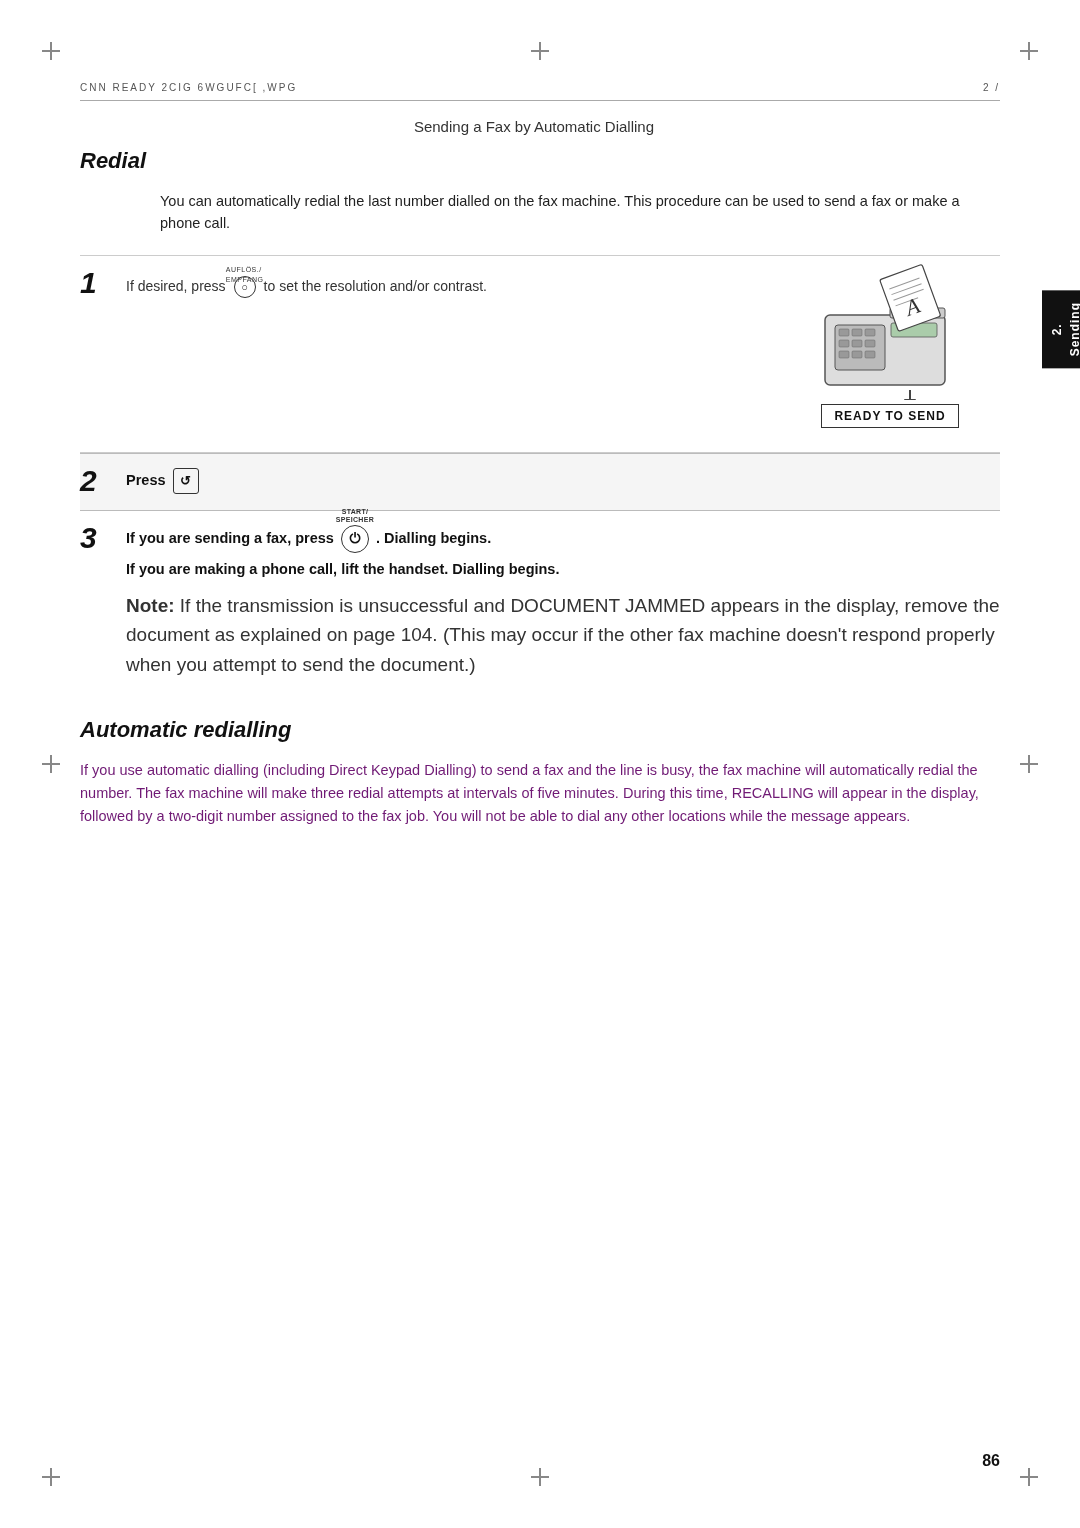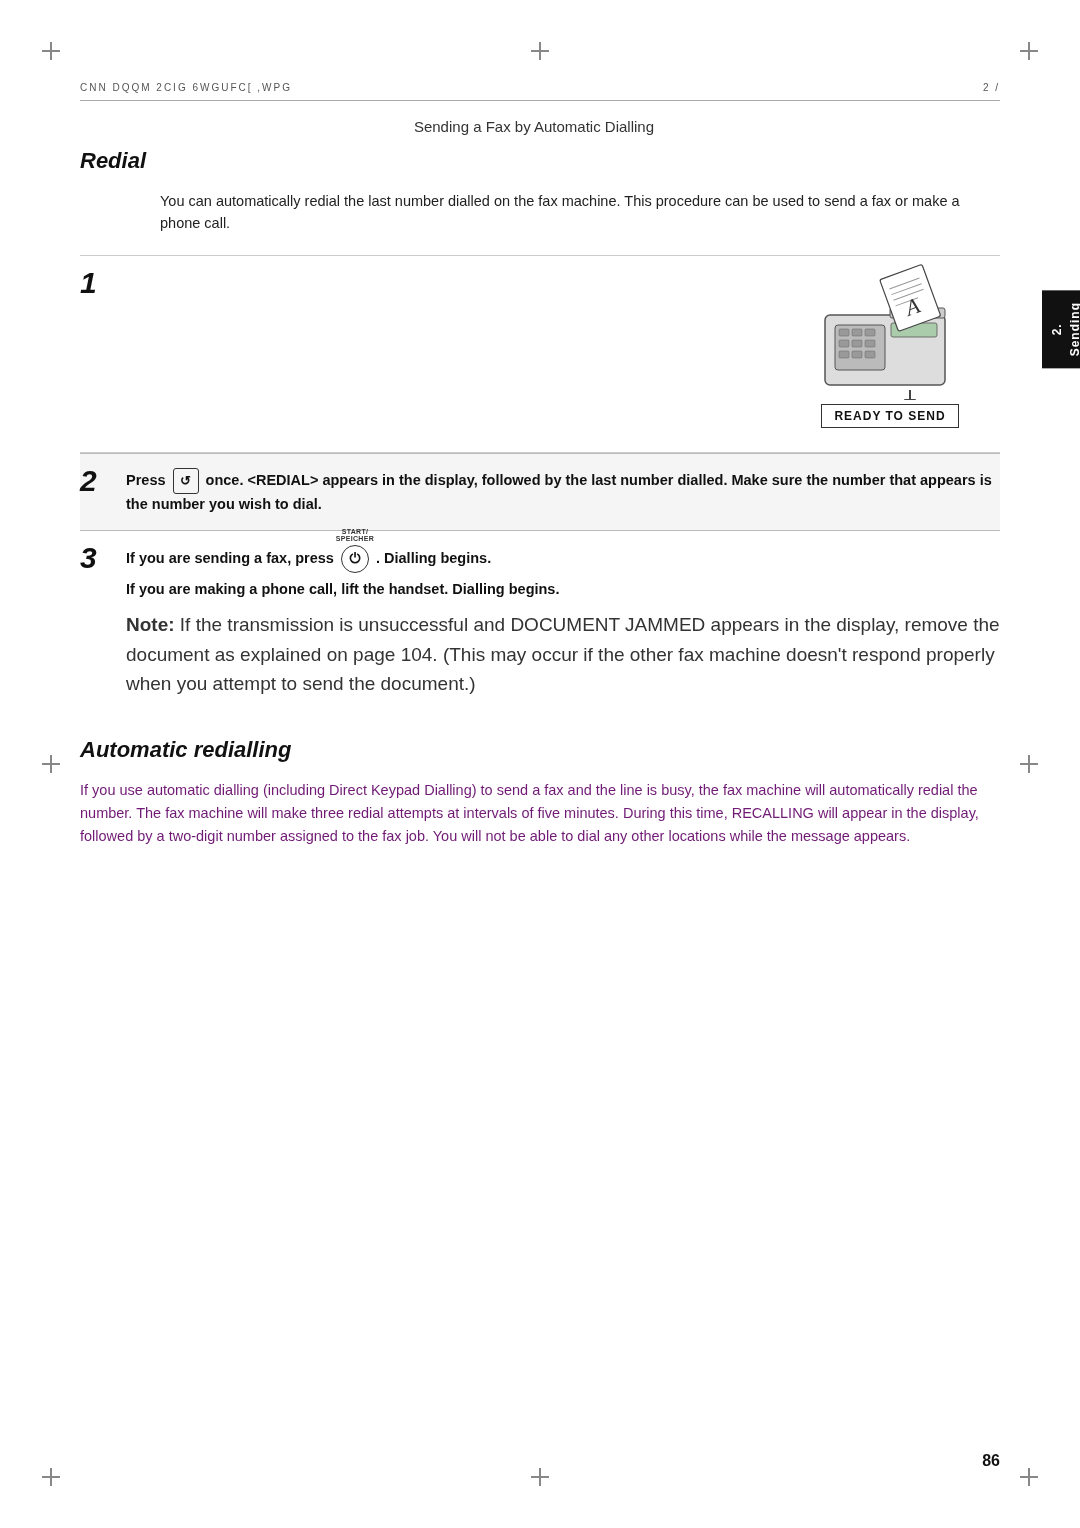--- a/index.html
+++ b/index.html
@@ -332,21 +332,21 @@
 <div class="cross-mark cross-tl"></div>
 <div class="cross-mark cross-tr"></div>
 <div class="cross-mark cross-bl"></div>
 <div class="cross-mark cross-br"></div>
 <div class="cross-mark cross-tm"></div>
 <div class="cross-mark cross-bm"></div>
 <div class="cross-mark cross-ml"></div>
 <div class="cross-mark cross-mr"></div>
 
 <div class="header-line">
-  <span class="hl-text">CNN DQQM  2CIG  6WGUFC[  ,WPG</span>
+  <span class="hl-text">CNN READY  2CIG  6WGUFC[  ,WPG</span>
   <span class="hl-num">2 /</span>
 </div>
 <div class="header-divider"></div>
 
 <div class="page-subtitle">Sending a Fax by Automatic Dialling</div>
 
 <div class="side-tab">
   <span>2.</span>
   <span>Sending</span>
 
@@ -400,37 +400,44 @@
                 <path d="M0,0 L0,6 L6,3 z" fill="#444"></path>
               </marker>
             </defs>
           </svg>
           <div class="ready-to-send-label">READY TO SEND</div>
         </div>
 
         <div class="step-row">
           <div class="step-num">1</div>
           <div class="step-content">
+            <div class="step-subtext">
+              <span>If desired, press</span>
+              <span class="btn-icon">
+                <span class="btn-icon-label">AUFLÖS./<br>EMPFANG</span>
+                <span class="btn-icon-symbol">○</span>
+              </span>
+              <span>to set the resolution and/or contrast.</span>
+            </div>
           </div>
         </div>
 
       </div>
     </div>
 
     <div class="step2-box">
       <div class="step-row" style="padding: 0 0 0 0;">
         <div class="step-num">2</div>
         <div class="step-content">
           <div class="step-text">
             <span>Press </span>
             <span class="redial-icon">
               <span class="redial-icon-label"></span>
               <span style="font-size:13px;font-weight:bold;">↺</span>
             </span>
-            <span> once. &lt;REDIAL&gt; appears in the display, followed by the last number dialled. Make sure the number that appears is the number you wish to dial.</span>
           </div>
         </div>
       </div>
     </div>
 
     <div class="step3-area">
       <div class="step-row">
         <div class="step-num">3</div>
         <div class="step-content">
           <div class="step-text">

